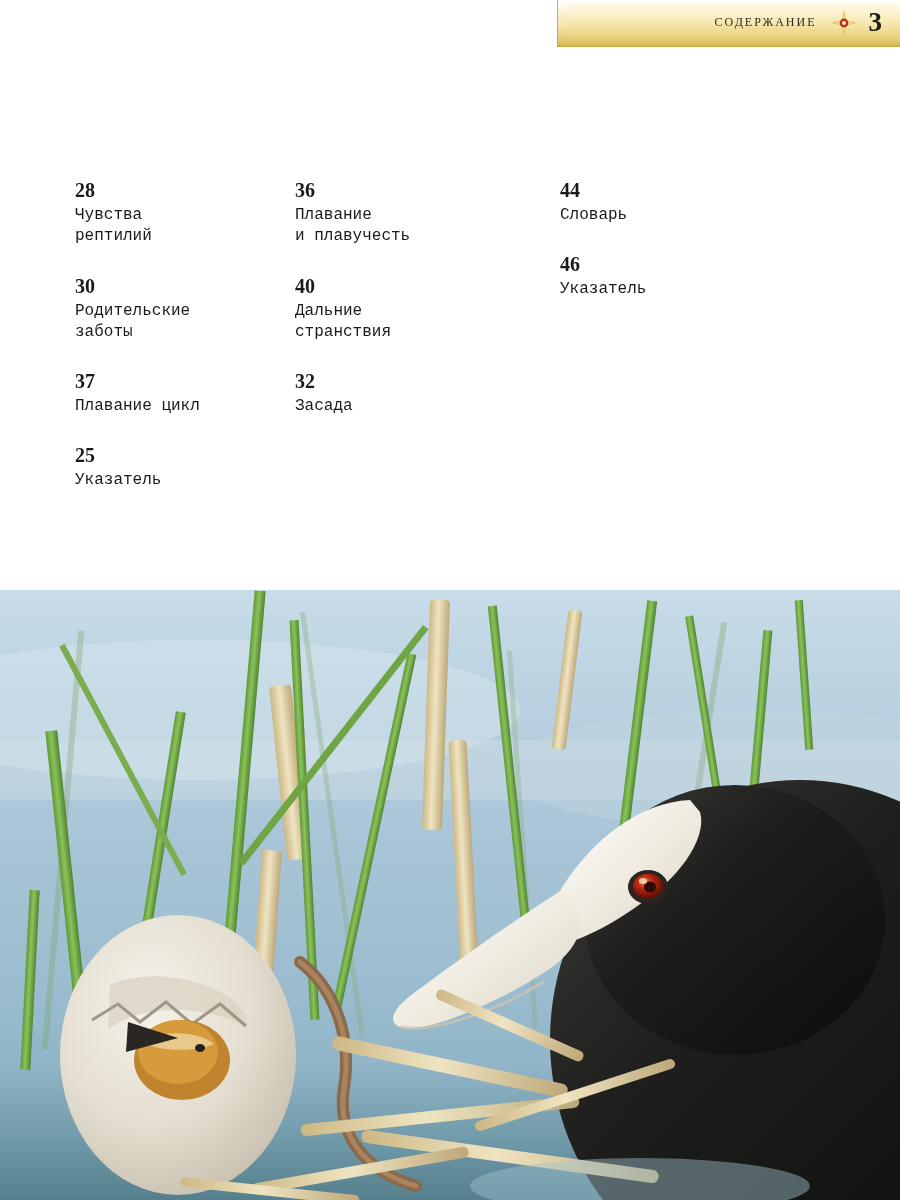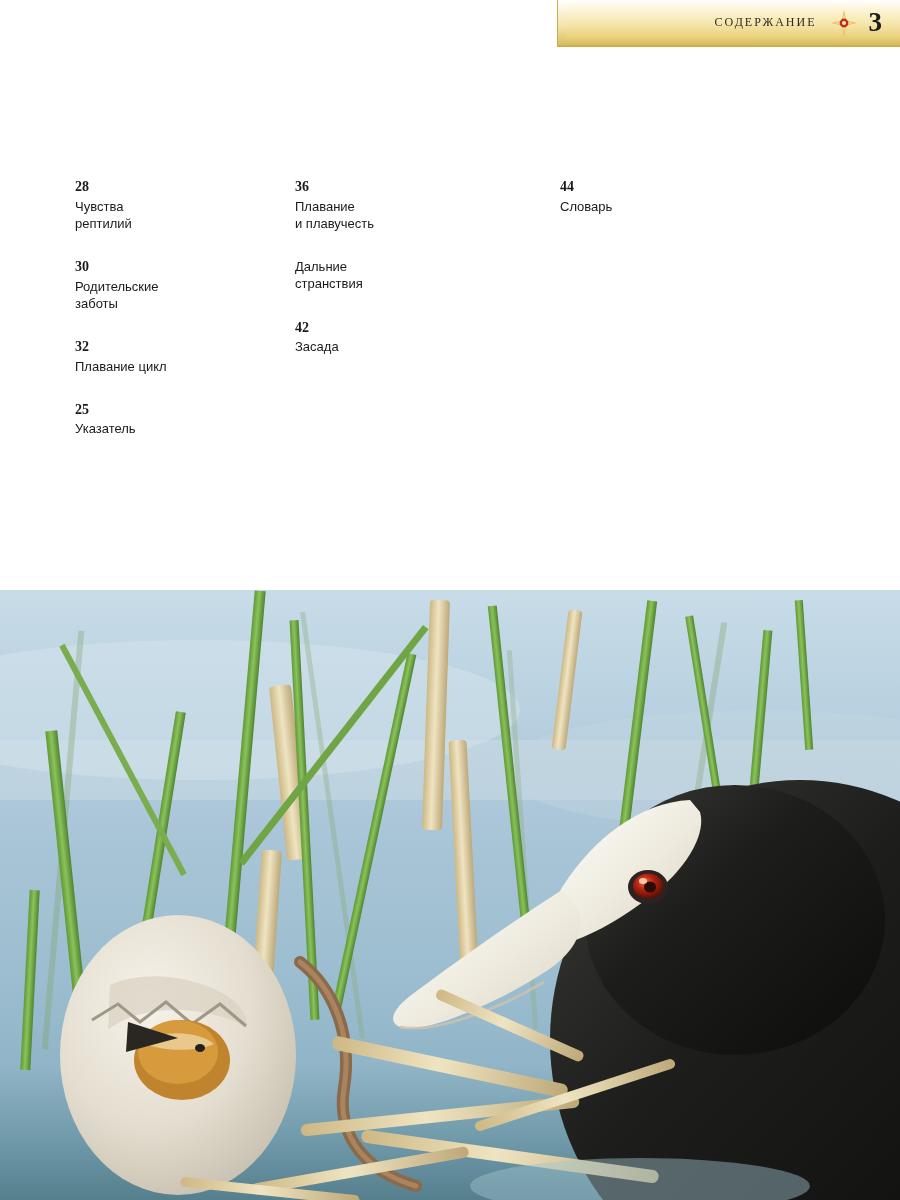--- a/index.html
+++ b/index.html
@@ -79,28 +79,28 @@
   .col-1 { width: 295px; padding-left: 75px; }
   .col-2 { width: 265px; padding-left: 0px; }
   .col-3 { width: 340px; padding-left: 0px; }
 
   .toc-entry {
     margin-bottom: 26px;
   }
   .toc-num {
     font-family: "Liberation Serif", serif;
     font-weight: bold;
-    font-size: 14px;
+    font-size: 20px;
     color: #1a1a18;
     line-height: 1.25;
     margin-bottom: 2px;
   }
   .toc-label {
-    font-family: Liberation Sans, sans-serif;
-    font-size: 13px;
+    font-family: Liberation Mono, monospace;
+    font-size: 16px;
     color: #1a1a18;
     line-height: 1.33;
     white-space: pre-line;
   }
 
   
   .photo {
     position: absolute;
     left: 0;
     top: 590px;
@@ -135,49 +135,54 @@
       <div class="toc-num">28</div>
       <div class="toc-label">Чувства
 рептилий</div>
     </div>
     <div class="toc-entry">
       <div class="toc-num">30</div>
       <div class="toc-label">Родительские
 заботы</div>
     </div>
     <div class="toc-entry">
-      <div class="toc-num">32</div>
+      <div class="toc-num">37</div>
       <div class="toc-label">Плавание цикл</div>
     </div>
     <div class="toc-entry">
       <div class="toc-num">25</div>
       <div class="toc-label">Указатель</div>
     </div>
   </div>
 
   <div class="toc-col col-2">
     <div class="toc-entry">
       <div class="toc-num">36</div>
       <div class="toc-label">Плавание
 и плавучесть</div>
     </div>
     <div class="toc-entry">
+      <div class="toc-num">40</div>
       <div class="toc-label">Дальние
 странствия</div>
     </div>
     <div class="toc-entry">
-      <div class="toc-num">42</div>
+      <div class="toc-num">32</div>
       <div class="toc-label">Засада</div>
     </div>
   </div>
 
   <div class="toc-col col-3">
     <div class="toc-entry">
       <div class="toc-num">44</div>
       <div class="toc-label">Словарь</div>
+    </div>
+    <div class="toc-entry">
+      <div class="toc-num">46</div>
+      <div class="toc-label">Указатель</div>
     </div>
   </div>
 
 </div>
 
 <div class="photo">
   <svg width="900" height="610" viewBox="0 0 900 610" aria-hidden="true">
     <defs>
       <linearGradient id="skyGrad" x1="0" y1="0" x2="0" y2="1">
         <stop offset="0%" stop-color="#c8dce8"></stop>

